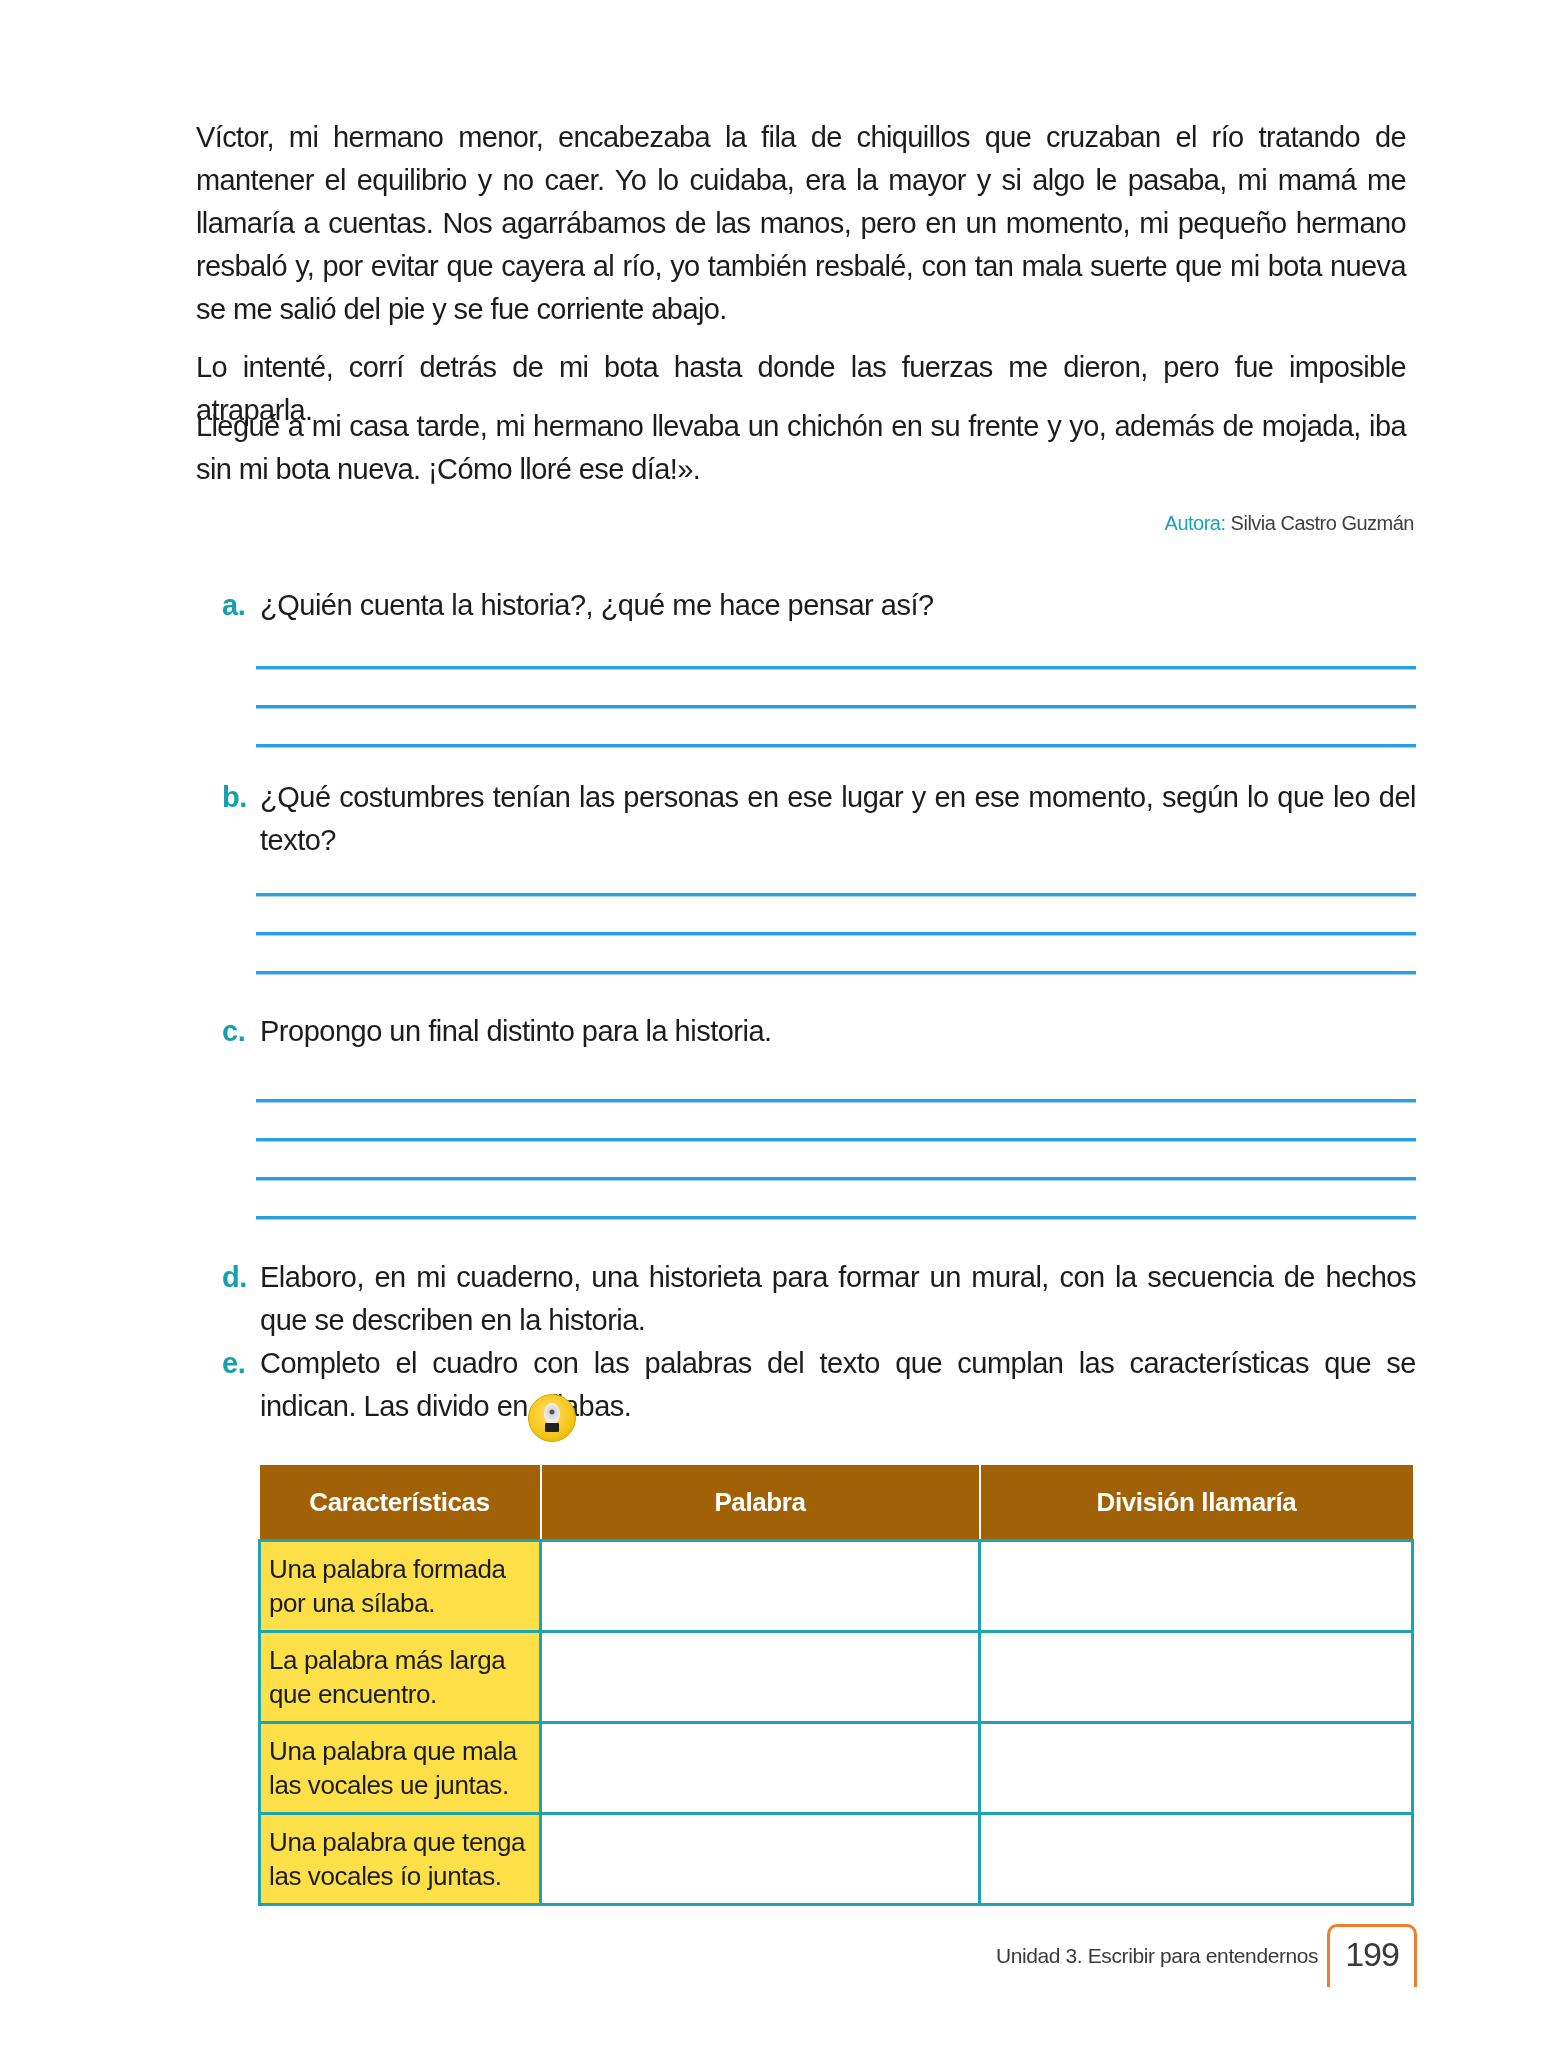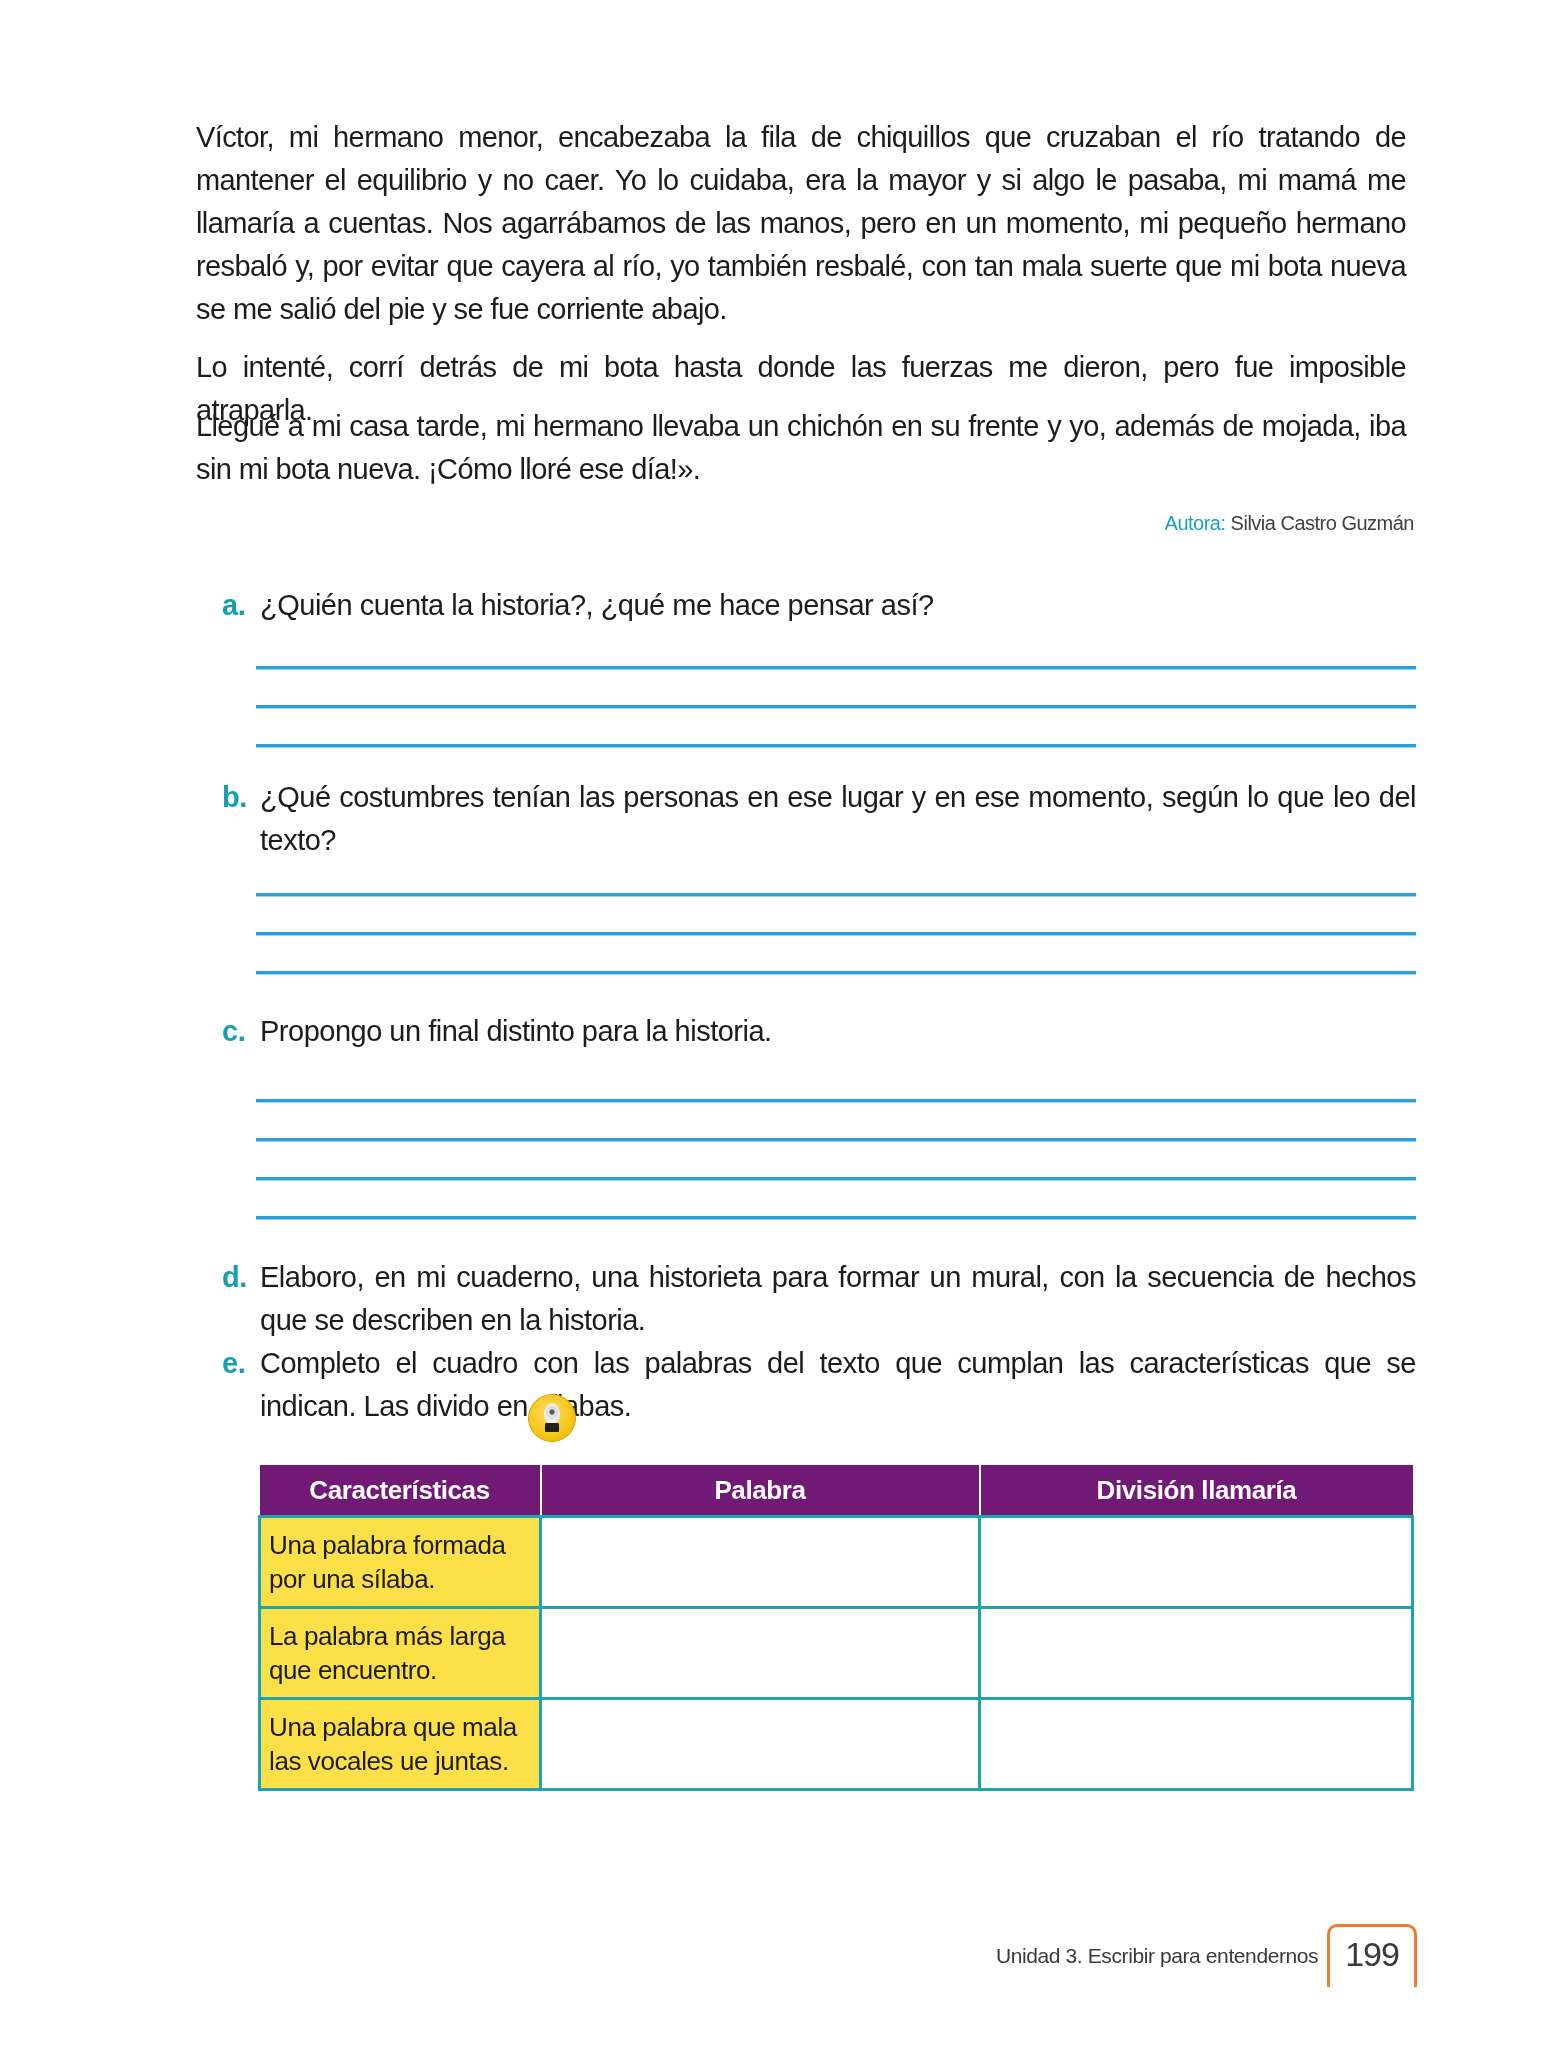--- a/index.html
+++ b/index.html
@@ -27,21 +27,21 @@
 
   .bulb { position: absolute; left: 528px; top: 1394px; width: 46px; height: 46px; border-radius: 50%;
           background: radial-gradient(circle at 45% 40%, #ffe066 0%, #f5c518 60%, #e0a800 100%);
           border: 1px solid #d9a400; }
   .bulb .glass { position: absolute; left: 15px; top: 8px; width: 16px; height: 20px; border-radius: 50% 50% 40% 40%;
                  background: radial-gradient(circle at 50% 45%, #555 0 2px, #d8d8d8 3px, #ffffff 100%); }
   .bulb .base { position: absolute; left: 16px; top: 28px; width: 14px; height: 9px; background: #222; border-radius: 1px; }
 
   table.grid { position: absolute; left: 258px; top: 1465px; width: 1156px; border-collapse: collapse;
                font-size: 26px; letter-spacing: -0.4px; }
-  table.grid th { background: #701a75; color: #ffffff; font-weight: bold; height: 50px; padding: 0;
+  table.grid th { background: #a16207; color: #ffffff; font-weight: bold; height: 50px; padding: 12px;
                   border-left: 2px solid #ffffff; font-size: 26px; }
   table.grid th:first-child { border-left: none; }
   table.grid td { border: 3px solid #1ea4b0; height: 88px; padding: 0 8px; vertical-align: middle;
                   line-height: 34px; color: #1c1c1c; }
   table.grid td.char { background: #fde047; width: 262px; }
   table.grid td.pal { width: 420px; background: #ffffff; }
   table.grid td.div { background: #ffffff; }
 
   .footer-text { position: absolute; left: 996px; top: 1944px; font-size: 21px; color: #3a3a3a; letter-spacing: -0.4px; }
   .page-tab { position: absolute; left: 1327px; top: 1924px; width: 84px; height: 60px;
@@ -123,19 +123,24 @@
     <tr>
       <td class="char">La palabra más larga que encuentro.</td>
       <td class="pal"></td>
       <td class="div"></td>
     </tr>
     <tr>
       <td class="char">Una palabra que mala las vocales ue juntas.</td>
       <td class="pal"></td>
       <td class="div"></td>
     </tr>
+    <tr>
+      <td class="char">Una palabra que tenga las vocales ío juntas.</td>
+      <td class="pal"></td>
+      <td class="div"></td>
+    </tr>
   </tbody>
 </table>
 
 <div class="footer-text">Unidad 3. Escribir para entendernos</div>
 <div class="page-tab">
   <div class="page-num">199</div>
 </div>
 
 </body></html>

